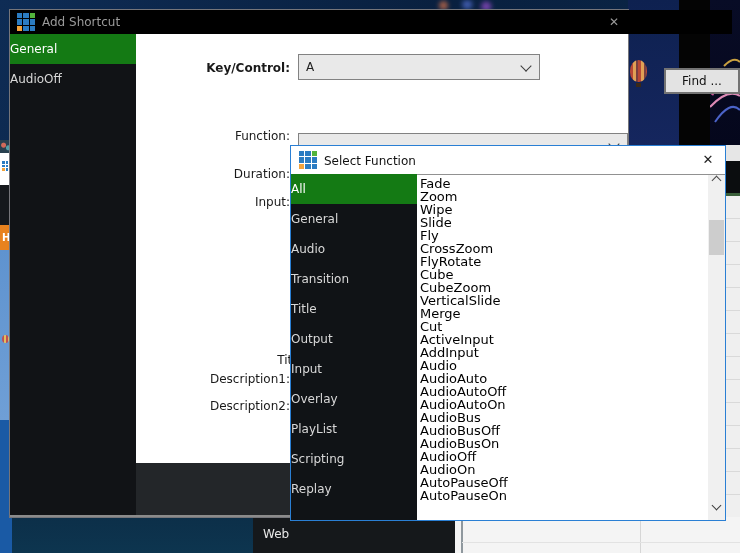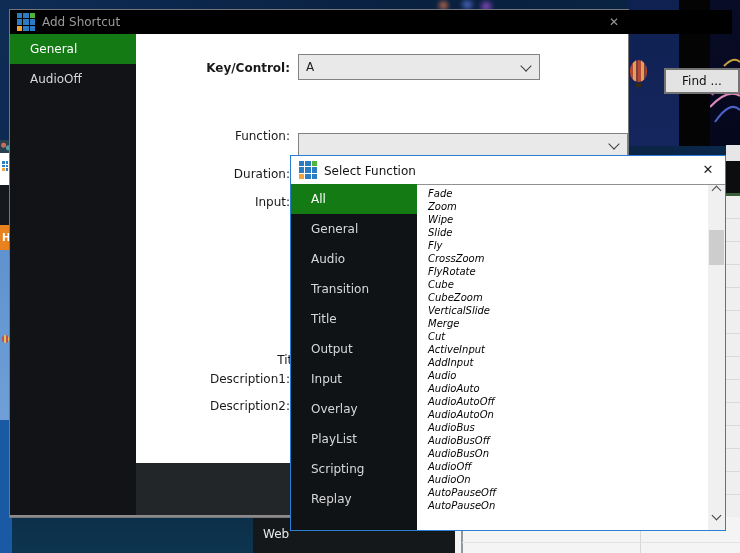--- a/index.html
+++ b/index.html
@@ -56,44 +56,44 @@
   
   .dlg-add{left:10px;top:10px;width:618px;height:507px;background:#fff;outline:1px solid #75757a;z-index:10;}
   .da-titlebar{left:0;top:0;width:722px;height:24px;background:#000000;}
   .da-icon{left:7px;top:3px;width:18px;height:18px;}
   .da-title{left:32px;top:5px;font-size:12px;color:#9a9a9a;}
   .da-close{left:595px;top:4px;width:18px;height:16px;color:#9a9a9a;font-size:12px;text-align:center;line-height:16px;}
   .da-sidebar{left:0;top:24px;width:126px;height:481px;background:#111316;}
   .da-content{left:126px;top:24px;width:492px;height:429px;background:#fff;}
   .da-footer{left:126px;top:453px;width:492px;height:52px;background:#232629;}
   .da-bottomline{left:0;top:505px;width:618px;height:2px;background:#8b8b8b;}
-  .side-item{height:30px;line-height:30px;padding-left:20px;font-size:12px;color:#d8d8d8;}
+  .side-item{height:30px;line-height:30px;padding-left:0;font-size:12px;color:#d8d8d8;}
   .side-item.selected{background:#147a14;color:#fff;}
 
   .lbl{position:absolute;width:150px;text-align:right;font-size:12px;color:#1a1a1a;height:14px;line-height:14px;}
   .combo{position:absolute;background:#e9e9e9;border:1px solid #828282;box-sizing:border-box;}
   .combo .val{position:absolute;left:7px;top:50%;transform:translateY(-50%);font-size:12px;color:#222;}
   .chev{position:absolute;right:9px;top:50%;width:7px;height:7px;margin-top:-5px;
         border-right:1px solid #3c3c3c;border-bottom:1px solid #3c3c3c;transform:rotate(45deg);}
   .chev-up{border:none;border-left:1px solid #4a4a4a;border-top:1px solid #4a4a4a;transform:rotate(45deg);}
   .find-btn{left:528px;top:34px;width:76px;height:26px;background:#e3e3e3;border:2px solid #737373;
             box-sizing:border-box;font-size:12px;color:#111;text-align:center;line-height:22px;}
   .field{position:absolute;background:#fff;border:1px solid #8a8a8a;box-sizing:border-box;}
   .checkbox{position:absolute;width:13px;height:13px;background:#fff;border:1px solid #8a8a8a;box-sizing:border-box;}
 
   
-  .dlg-sel{left:290px;top:155px;width:436px;height:376px;background:#fff;border:1px solid #2a7fd4;box-sizing:border-box;z-index:20;}
+  .dlg-sel{left:290px;top:145px;width:436px;height:376px;background:#fff;border:1px solid #2a7fd4;box-sizing:border-box;z-index:20;}
   .ds-titlebar{left:0;top:0;width:434px;height:28px;background:#fff;}
   .ds-icon{left:8px;top:5px;width:18px;height:18px;}
   .ds-title{left:33px;top:8px;font-size:12px;color:#111;}
   .ds-close{left:408px;top:6px;width:18px;height:16px;color:#222;font-size:13px;text-align:center;line-height:16px;}
   .ds-sidebar{left:0;top:28px;width:126px;height:346px;background:#101316;}
   .ds-list{left:126px;top:28px;width:291px;height:346px;background:#fff;border-top:1px solid #919191;
            box-sizing:border-box;overflow:hidden;padding-top:2px;}
-  .fn-item{height:13px;line-height:13px;padding-left:11px;font-size:10px;color:#000;white-space:nowrap;font-style:italic;}
+  .fn-item{height:13px;line-height:13px;padding-left:3px;font-size:13px;color:#000;white-space:nowrap;}
   .scrollbar{left:417px;top:28px;width:17px;height:346px;background:#f0f0f0;border-top:1px solid #919191;box-sizing:border-box;}
   .sb-btn{position:absolute;left:0;width:17px;height:17px;background:#f0f0f0;}
   .sb-chev{position:absolute;left:5px;width:6px;height:6px;}
   .sb-thumb{position:absolute;left:1px;top:45px;width:15px;height:35px;background:#cdcdcd;}
 </style>
 </head>
 <body>
 
 <div id="stage">
 

